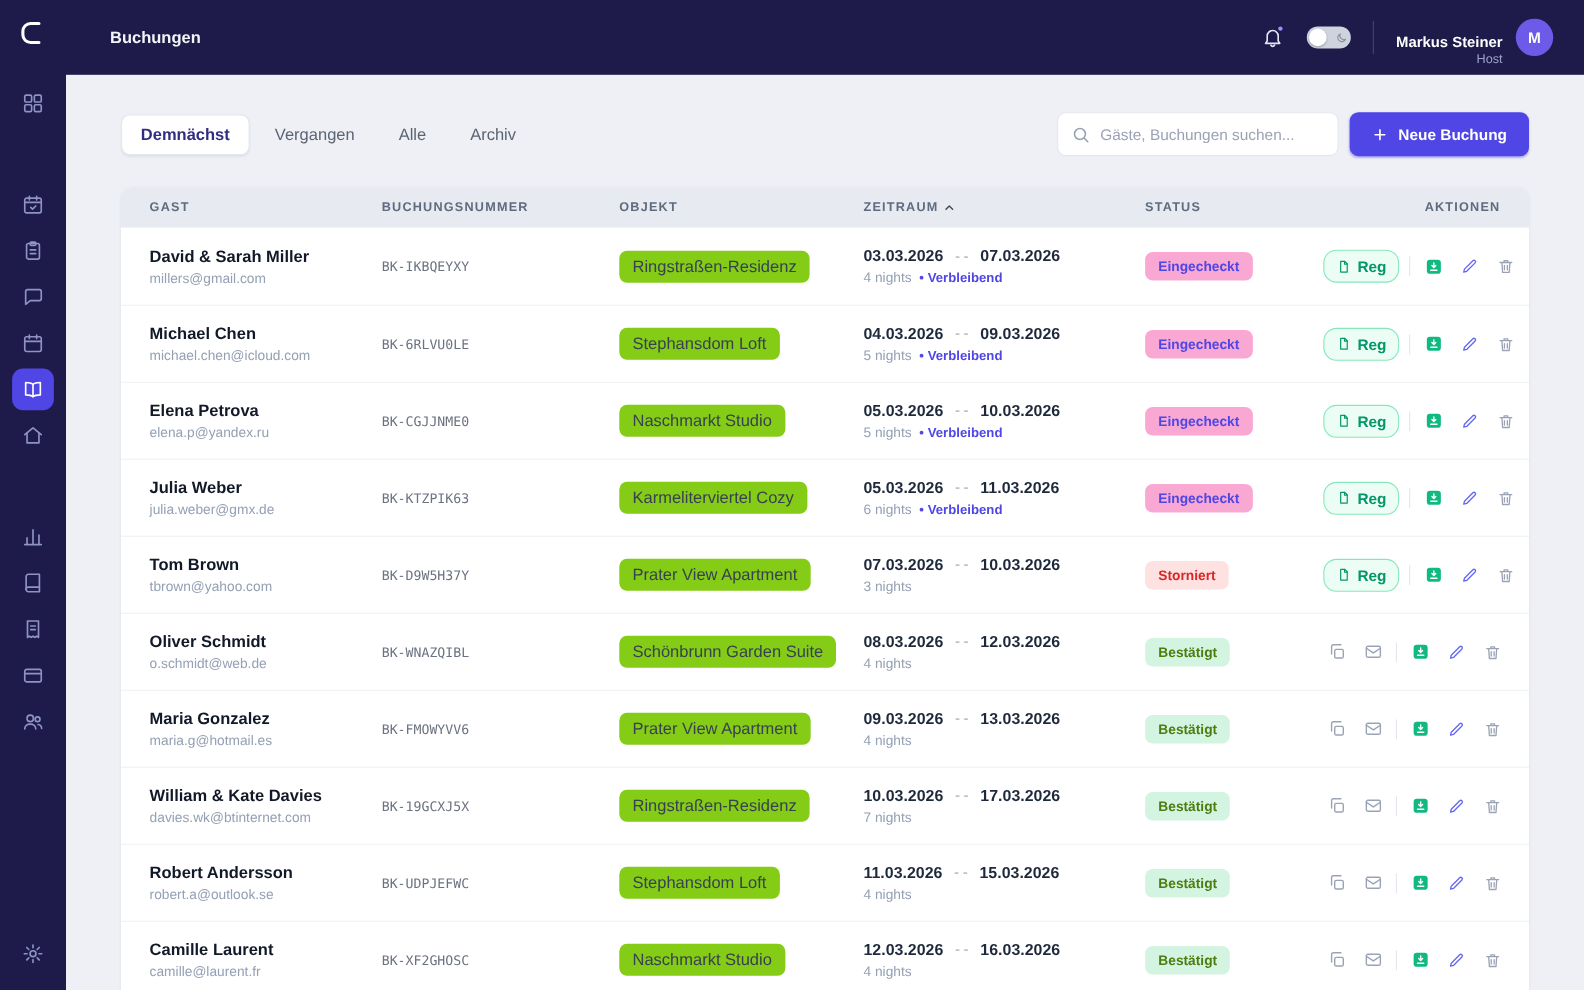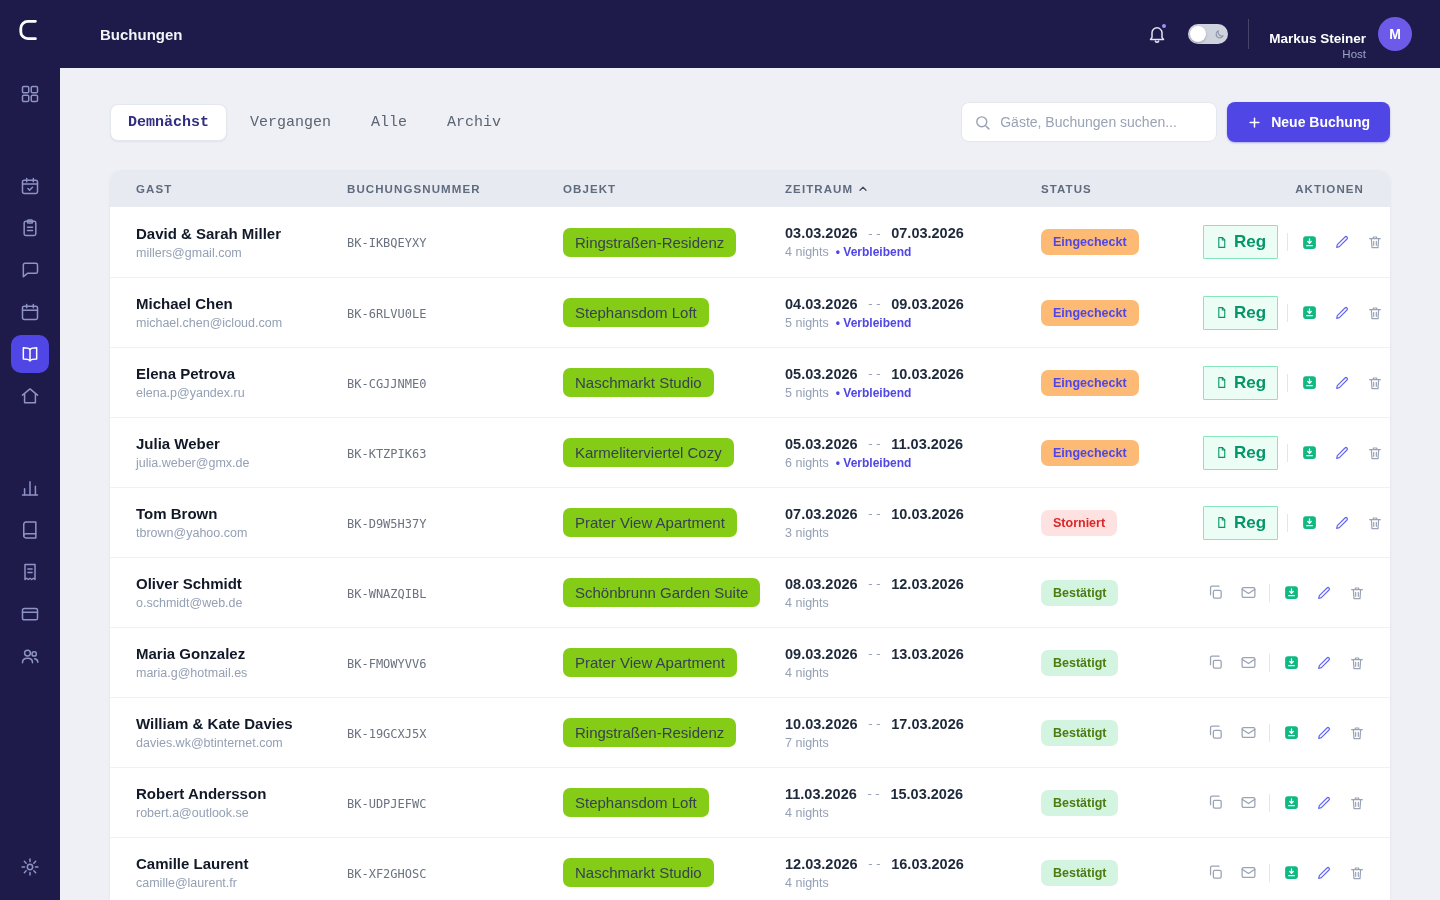--- a/index.html
+++ b/index.html
@@ -28,21 +28,21 @@
   .moon { position:absolute; right:3px; color:#8a8fa3; display:flex; }
   .tdiv { width:1px; height:30px; background:rgba(255,255,255,.18); margin:0 20px; }
   .userinfo { text-align:right; margin-right:12px; }
   .uname { color:#ffffff; font-size:13.5px; font-weight:600;margin-top:22px; }
   .urole { color:#9ca3c9; font-size:11.5px; margin-top:2px; }
   .avatar { width:34px; height:34px; border-radius:50%; background:#6d5ae8; color:#fff; font-size:14px; font-weight:700; display:flex; align-items:center; justify-content:center; cursor:pointer; }
 
   
   .content { flex:1; padding:34px 50px 0; min-width:0; }
   .toolbar { display:flex; align-items:center; justify-content:space-between; }
-  .tabs { display:flex; align-items:center; gap:6px;font-family:Liberation Mono, monospace; }
+  .tabs { display:flex; align-items:center; gap:6px; }
   .tab { border:none; background:transparent; font-family:inherit; font-size:15px; color:#5b6472; padding:9px 17px; border-radius:8px; cursor:pointer; }
   .tab.active { background:#ffffff; border:1px solid #e3e7ee; color:#312e81; font-weight:700; box-shadow:0 1px 2px rgba(16,24,40,.06); }
   .toolbar-right { display:flex; align-items:center; gap:10px;justify-content:center; }
   .search-box { width:256px; height:40px; background:#ffffff; border:1px solid #e3e7ee; border-radius:8px; display:flex; align-items:center; padding:0 12px; gap:9px; color:#98a1b3; }
   .search-box input { border:none; outline:none; flex:1; font-family:inherit; font-size:14px; color:#334155; background:transparent; }
   .search-box input::placeholder { color:#9aa3b5; }
   .primary-btn { height:40px; background:#4f46e5; color:#fff; border:none; border-radius:8px; font-family:inherit; font-size:14px; font-weight:600; padding:0 20px; display:flex; align-items:center; gap:9px; cursor:pointer; box-shadow:0 1px 2px rgba(79,70,229,.4); }
 
   
   .table-card { margin-top:28px; background:#ffffff; border-radius:10px; overflow:hidden; box-shadow:0 1px 3px rgba(16,24,40,.07); }
@@ -56,26 +56,26 @@
   .gname { font-size:15px; font-weight:700; color:#111827; }
   .gemail { font-size:12.5px; color:#94a0b4; margin-top:4px; }
   .bnum { font-family:"DejaVu Sans Mono", monospace; font-size:12px; color:#6b7280; }
   .objpill { display:inline-block; background:#84cc16; color:#374151; font-size:15px; padding:6px 12px; border-radius:7px; white-space:nowrap; }
   .dates { font-size:14.5px; font-weight:700; color:#1e293b; display:flex; align-items:center; gap:9px; }
   .dsep { color:#9aa3b5; font-weight:400; font-family:"DejaVu Sans Mono", monospace; font-size:13px; }
   .sub { margin-top:4px; font-size:12.5px; display:flex; align-items:center; gap:7px; }
   .nights { color:#94a0b4; }
   .remaining { color:#4f46e5; font-weight:700; font-size:12px; }
   .badge { display:inline-block; font-size:12.5px; font-weight:700; padding:6px 12px; border-radius:7px; }
-  .st-checkedin { background:#fdba74; color:#4f46e5; }
+  .st-checkedin { background:#f9a8d4; color:#4f46e5; }
   .st-cancelled { background:#fee2e2; color:#dc2626; }
   .st-confirmed { background:#d4f4e2; color:#4d7c0f; }
   .actions { display:flex; align-items:center; justify-content:flex-end; gap:9px; }
   .act-group { display:flex; align-items:center; gap:9px; }
-  .reg-btn { display:flex; align-items:center; gap:6px; background:#ecfdf5; border:1px solid #86e7bc; color:#059669; font-family:inherit; font-size:17px; font-weight:700; padding:6px 11px; border-radius:1px; cursor:pointer; }
+  .reg-btn { display:flex; align-items:center; gap:6px; background:#ecfdf5; border:1px solid #86e7bc; color:#059669; font-family:inherit; font-size:14px; font-weight:700; padding:6px 11px; border-radius:12px; cursor:pointer; }
   .icon-btn { background:none; border:none; width:24px; height:24px; display:flex; align-items:center; justify-content:center; cursor:pointer; padding:0; }
   .icon-btn.gray { color:#9aa3b5; }
   .icon-btn.blue { color:#6366f1; }
   .icon-btn.green { color:#10b981; }
   .vdiv { width:1px; height:18px; background:#e2e6ee; }
   svg { display:block; }
 </style>
 </head>
 <body>
 

